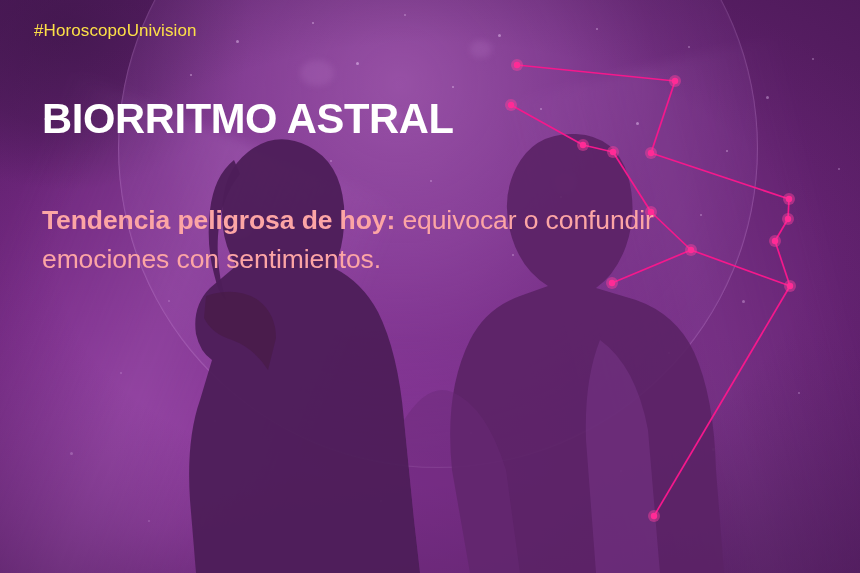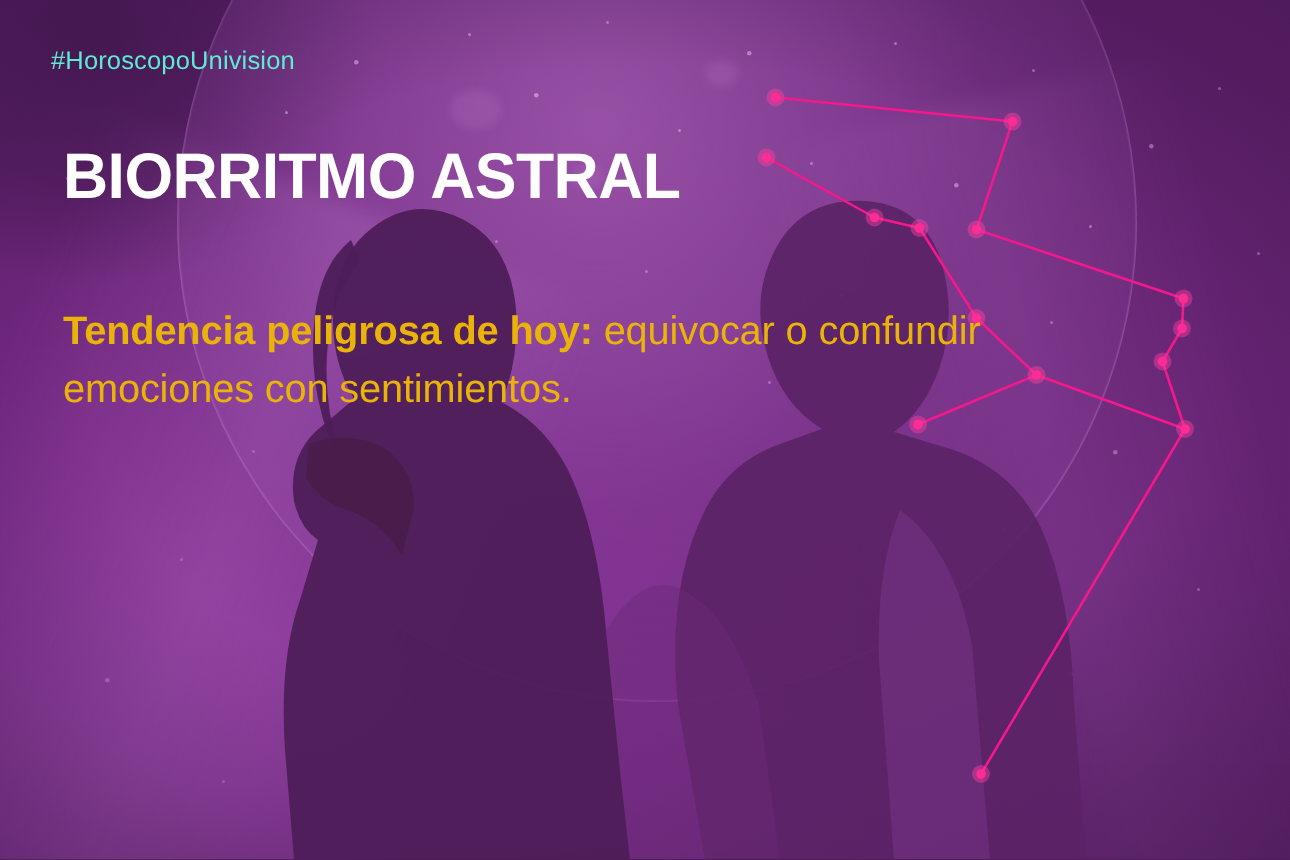--- a/index.html
+++ b/index.html
@@ -115,46 +115,46 @@
 
   
   .content {
     position: absolute;
     left: 0; top: 0;
     width: 860px; height: 573px;
   }
   .hashtag {
     position: absolute;
     left: 34px;
-    top: 31px;
+    top: 21px;
     font-size: 17px;
     font-weight: 400;
     letter-spacing: 0.1px;
-    color: #5eead4;
+    color: #fde047;
   }
   .title {
     position: absolute;
     left: 42px;
     top: 95px;
     font-size: 43px;
     line-height: 46px;
     font-weight: 700;
     letter-spacing: -0.4px;
     color: #ffffff;
     font-family: "Liberation Sans Narrow", "Liberation Sans", sans-serif;
     transform: scaleX(0.97);
     transform-origin: left center;
   }
   .para {
     position: absolute;
     left: 42px;
     width: 770px;
     font-size: 26.5px;
     line-height: 39px;
-    color: #eab308;
+    color: #fca5a5;
     font-weight: 400;
     letter-spacing: -0.1px;
   }
   .para.p1 { top: 201px; width: 640px; }
   .para.p2 { top: 320px; width: 775px; }
   .para b {
     font-weight: 700;
   }
 </style>
 </head>

